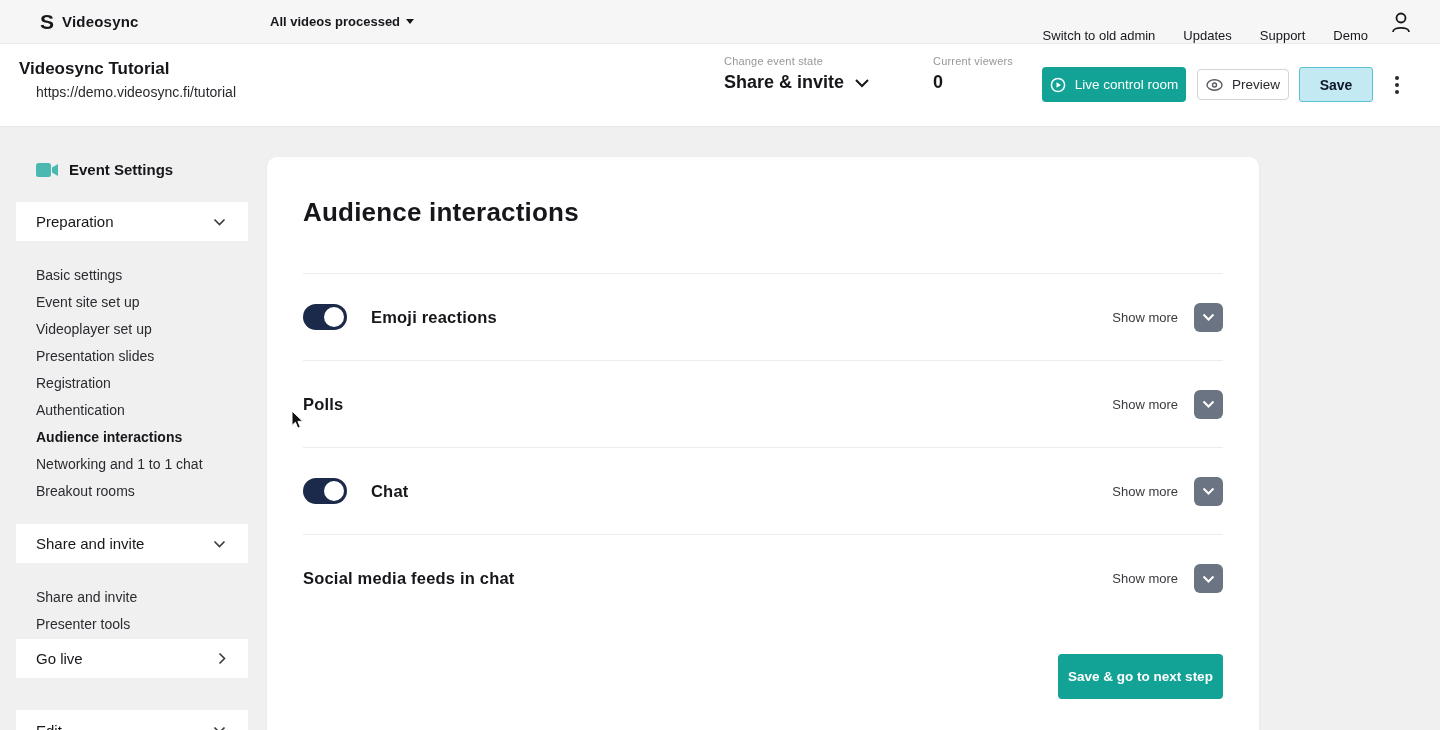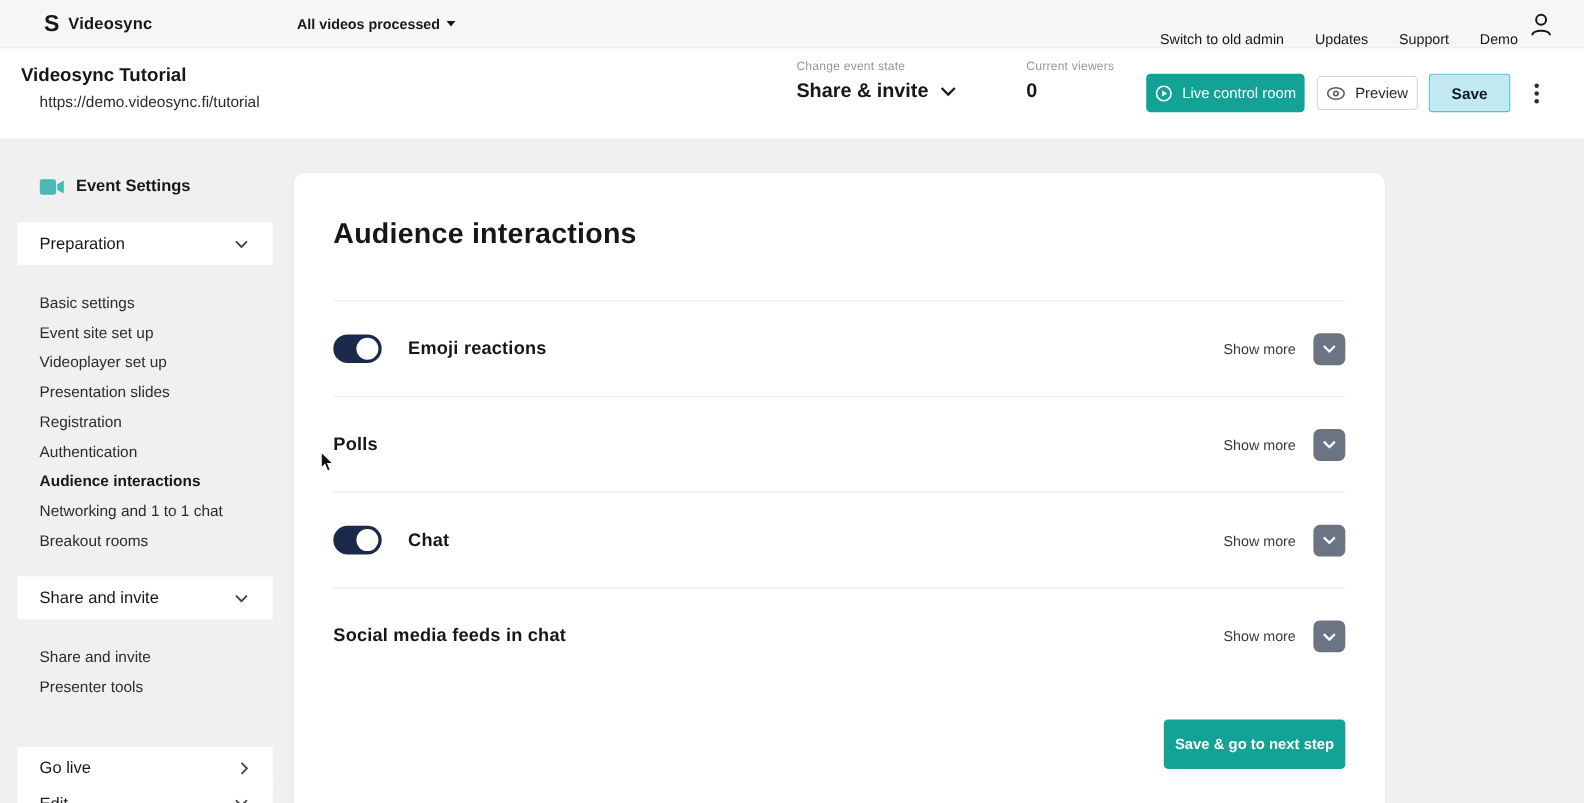--- a/index.html
+++ b/index.html
@@ -9,21 +9,21 @@
   
   .topbar { position:absolute; left:0; top:0; width:1440px; height:44px; background:#f6f6f7;
             display:flex; align-items:center; border-bottom:1px solid #ececee; }
   .brand { display:flex; align-items:center; gap:8px; margin-left:40px; }
   .brand .logo-s { font-size:21px; font-weight:700; line-height:1; }
   .brand .brand-name { font-size:15px; font-weight:700; letter-spacing:.2px; }
   .videos-status { position:absolute; left:270px; font-size:13px; font-weight:700; cursor:pointer;
                    display:flex; align-items:center; gap:6px; }
   .videos-status .caret { width:0; height:0; border-left:4px solid transparent; border-right:4px solid transparent;
                           border-top:5px solid #17171b; }
-  .top-links { position:absolute; right:60px; display:flex; align-items:center; gap:28px;margin-top:28px; }
+  .top-links { position:absolute; right:72px; display:flex; align-items:center; gap:28px;margin-top:28px; }
   .top-links a { font-size:13px; color:#17171b; text-decoration:none; cursor:pointer; }
   .user-icon { position:absolute; right:28px; top:10px; cursor:pointer; }
 
   
   .headerband { position:absolute; left:0; top:44px; width:1440px; height:83px; background:#ffffff;
                 border-bottom:1px solid #e7e7e9; }
   .event-title { position:absolute; left:19px; top:15px; font-size:17px; font-weight:700; }
   .event-url { position:absolute; left:36px; top:40px; font-size:14px; color:#2a2a2e; }
   .small-label { font-size:11px; color:#97979c; letter-spacing:.2px; }
   .state-block { position:absolute; left:724px; top:11px; }
@@ -177,21 +177,21 @@
     <span>Share and invite</span>
     <svg width="13" height="8" viewBox="0 0 13 8">
         <polyline points="1.5,1.5 6.5,6.5 11.5,1.5" fill="none" stroke="#3a3a3f" stroke-width="1.6"></polyline>
       </svg>
   </div>
   <div class="sb-items" style="top:457px;">
     <div class="sb-item">Share and invite</div>
     <div class="sb-item">Presenter tools</div>
   </div>
 
-  <div class="sb-section" style="top:512px;margin-top:40px;">
+  <div class="sb-section" style="top:512px;">
     <span>Go live</span>
     <svg width="8" height="13" viewBox="0 0 8 13">
         <polyline points="1.5,1.5 6.5,6.5 1.5,11.5" fill="none" stroke="#3a3a3f" stroke-width="1.6"></polyline>
       </svg>
   </div>
 
   <div class="sb-section" style="top:583px; height:40px;">
     <span>Edit</span>
     <svg width="13" height="8" viewBox="0 0 13 8">
         <polyline points="1.5,1.5 6.5,6.5 11.5,1.5" fill="none" stroke="#3a3a3f" stroke-width="1.6"></polyline>

